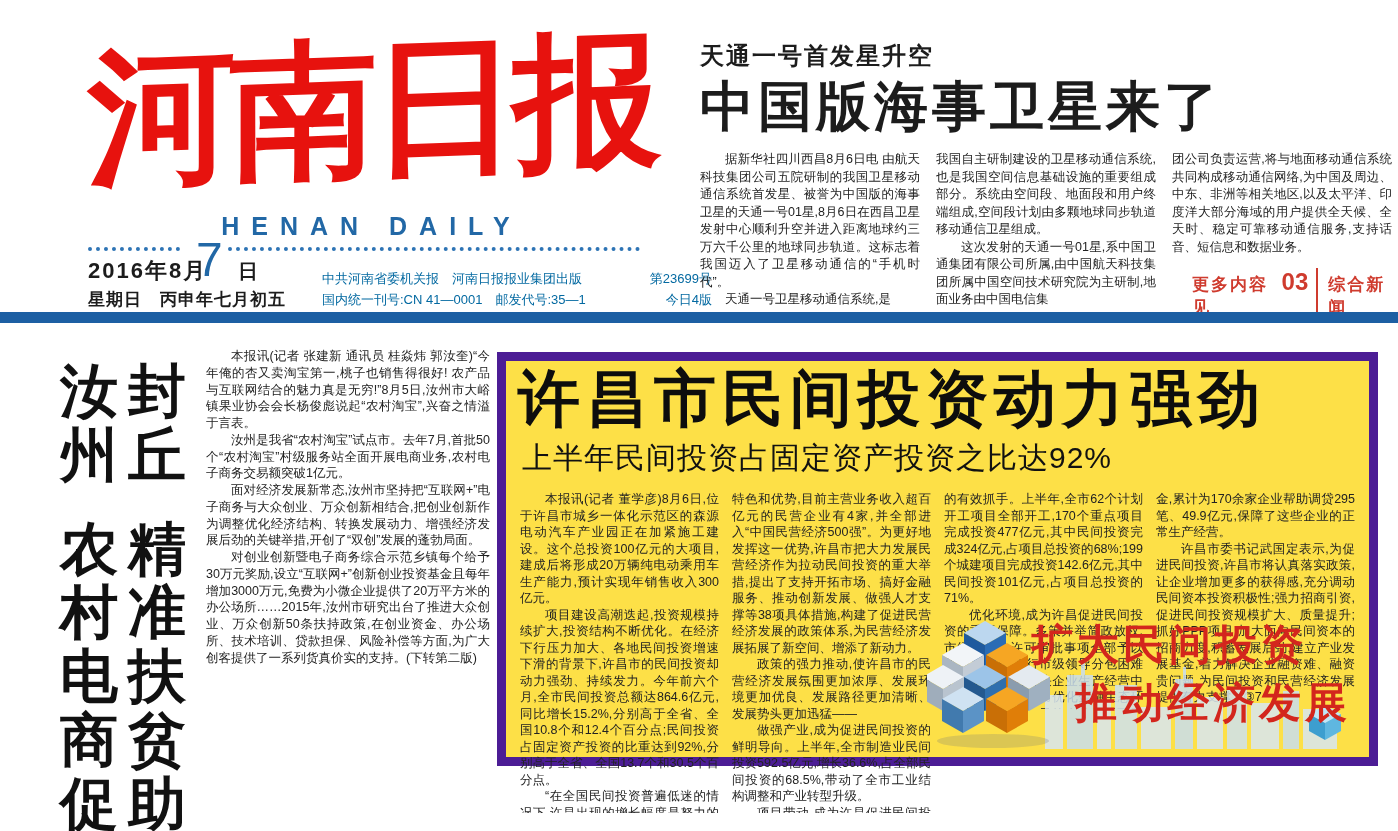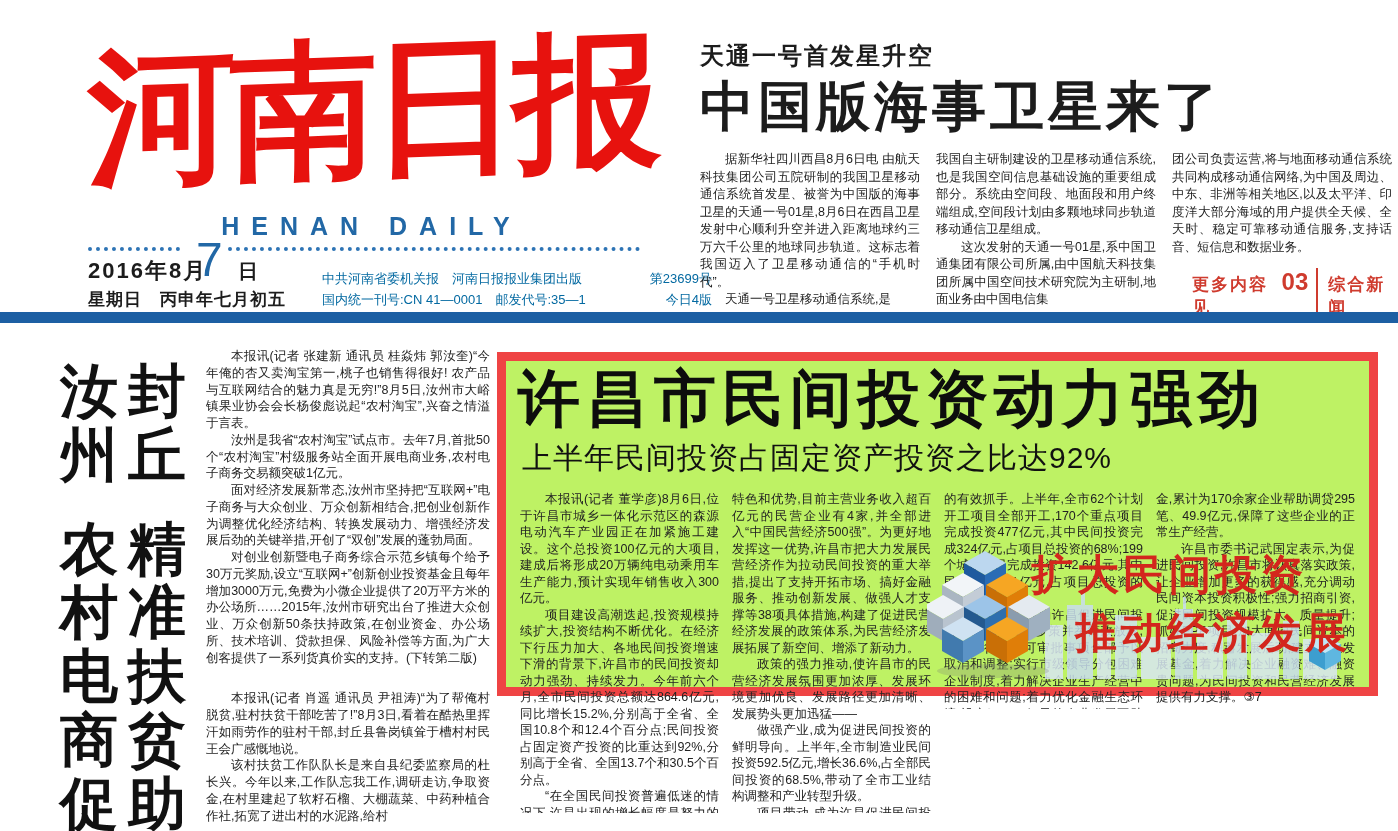--- a/index.html
+++ b/index.html
@@ -61,22 +61,22 @@
   }
   .vh.gap { margin-bottom:30px; }
 
   
   #mid { position:absolute; left:206px; top:348px; width:284px; }
   #mid p { font-size:12.5px; line-height:1.34; }
   #article-fengqiu { margin-top:24px; }
 
   
   #cc-box {
-    position:absolute; left:497px; top:352px; width:881px; height:344px;
-    border:9px solid #ef4444; background:#bef264;
+    position:absolute; left:497px; top:352px; width:881px; height:414px;
+    border:9px solid #4c1d95; background:#fde047;
   }
   #cc-headline {
     margin:4px 12px 0; font-size:62px; font-weight:bold; letter-spacing:6px;
     line-height:1.12; white-space:nowrap; color:#0d0d0d;
   }
   #cc-subhead { margin:4px 0 0 16px; font-size:30px; color:#111; letter-spacing:1px; }
   #cc-cols { display:flex; gap:13px; margin:12px 14px 0; height:322px; overflow:hidden; }
   #cc-cols .col { flex:1; }
   #cc-cols p { line-height:1.32; }
   .clip-3 { max-height:218px; overflow:hidden; }
@@ -153,24 +153,20 @@
     <div class="vh gap">封丘</div>
     <div class="vh">精准扶贫助群</div>
   </div>
 
   <div id="mid">
     <div id="article-ruzhou">
       <p class="ind">本报讯(记者 张建新 通讯员 桂焱炜 郭汝奎)“今年俺的杏又卖淘宝第一,桃子也销售得很好! 农产品与互联网结合的魅力真是无穷!”8月5日,汝州市大峪镇果业协会会长杨俊彪说起“农村淘宝”,兴奋之情溢于言表。</p>
       <p class="ind">汝州是我省“农村淘宝”试点市。去年7月,首批50个“农村淘宝”村级服务站全面开展电商业务,农村电子商务交易额突破1亿元。</p>
       <p class="ind">面对经济发展新常态,汝州市坚持把“互联网+”电子商务与大众创业、万众创新相结合,把创业创新作为调整优化经济结构、转换发展动力、增强经济发展后劲的关键举措,开创了“双创”发展的蓬勃局面。</p>
       <p class="ind">对创业创新暨电子商务综合示范乡镇每个给予30万元奖励,设立“互联网+”创新创业投资基金且每年增加3000万元,免费为小微企业提供了20万平方米的办公场所……2015年,汝州市研究出台了推进大众创业、万众创新50条扶持政策,在创业资金、办公场所、技术培训、贷款担保、风险补偿等方面,为广大创客提供了一系列货真价实的支持。(下转第二版)</p>
-    </div>
-    <div id="article-fengqiu">
-      <p class="ind">本报讯(记者 肖遥 通讯员 尹祖涛)“为了帮俺村脱贫,驻村扶贫干部吃苦了!”8月3日,看着在酷热里挥汗如雨劳作的驻村干部,封丘县鲁岗镇耸于槽村村民王会广感慨地说。</p>
-      <p class="ind">该村扶贫工作队队长是来自县纪委监察局的杜长兴。今年以来,工作队忘我工作,调研走访,争取资金,在村里建起了软籽石榴、大棚蔬菜、中药种植合作社,拓宽了进出村的水泥路,给村</p>
     </div>
   </div>
 
   <div id="cc-box">
     <div id="cc-headline" class="serif">许昌市民间投资动力强劲</div>
     <div id="cc-subhead">上半年民间投资占固定资产投资之比达92%</div>
     <div id="cc-cols">
       <div class="col">
         <p class="ind">本报讯(记者 董学彦)8月6日,位于许昌市城乡一体化示范区的森源电动汽车产业园正在加紧施工建设。这个总投资100亿元的大项目,建成后将形成20万辆纯电动乘用车生产能力,预计实现年销售收入300亿元。</p>
         <p class="ind">项目建设高潮迭起,投资规模持续扩大,投资结构不断优化。在经济下行压力加大、各地民间投资增速下滑的背景下,许昌市的民间投资却动力强劲、持续发力。今年前六个月,全市民间投资总额达864.6亿元,同比增长15.2%,分别高于全省、全国10.8个和12.4个百分点;民间投资占固定资产投资的比重达到92%,分别高于全省、全国13.7个和30.5个百分点。</p>

